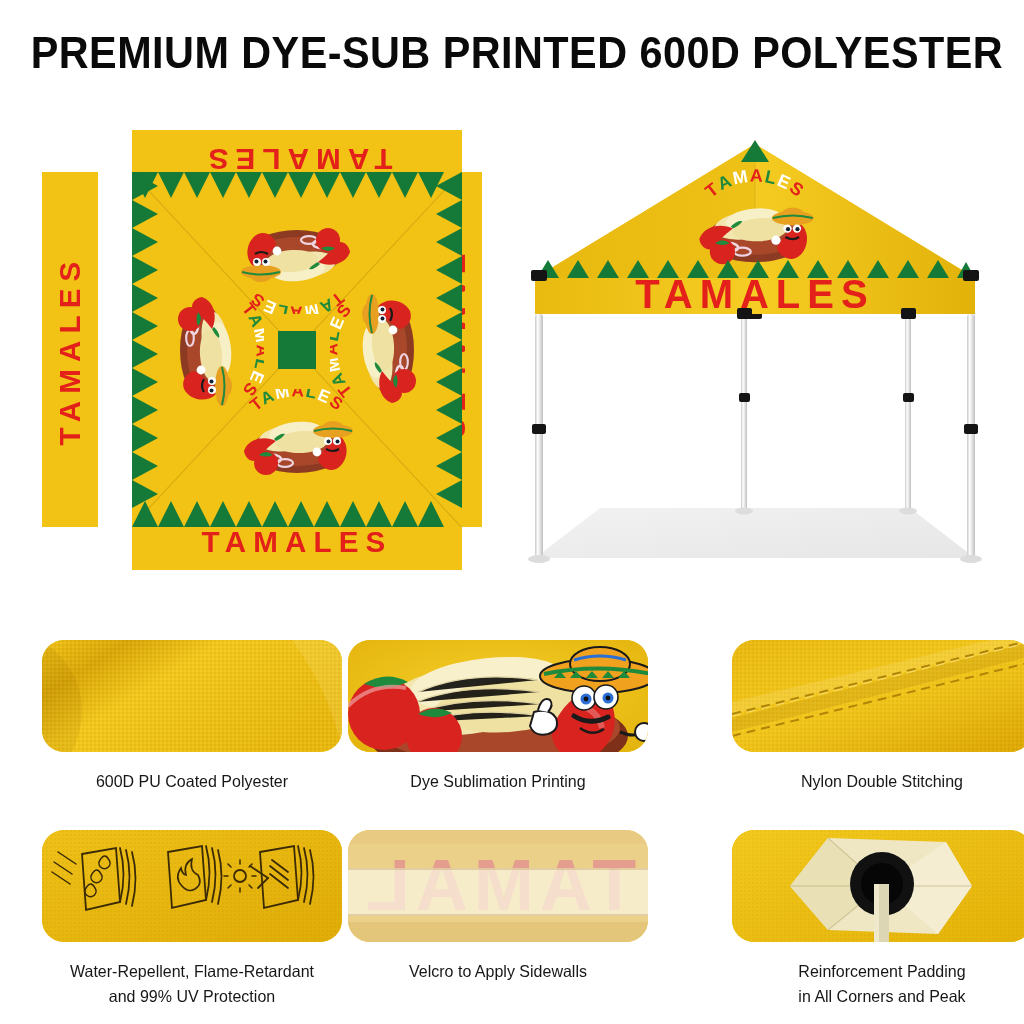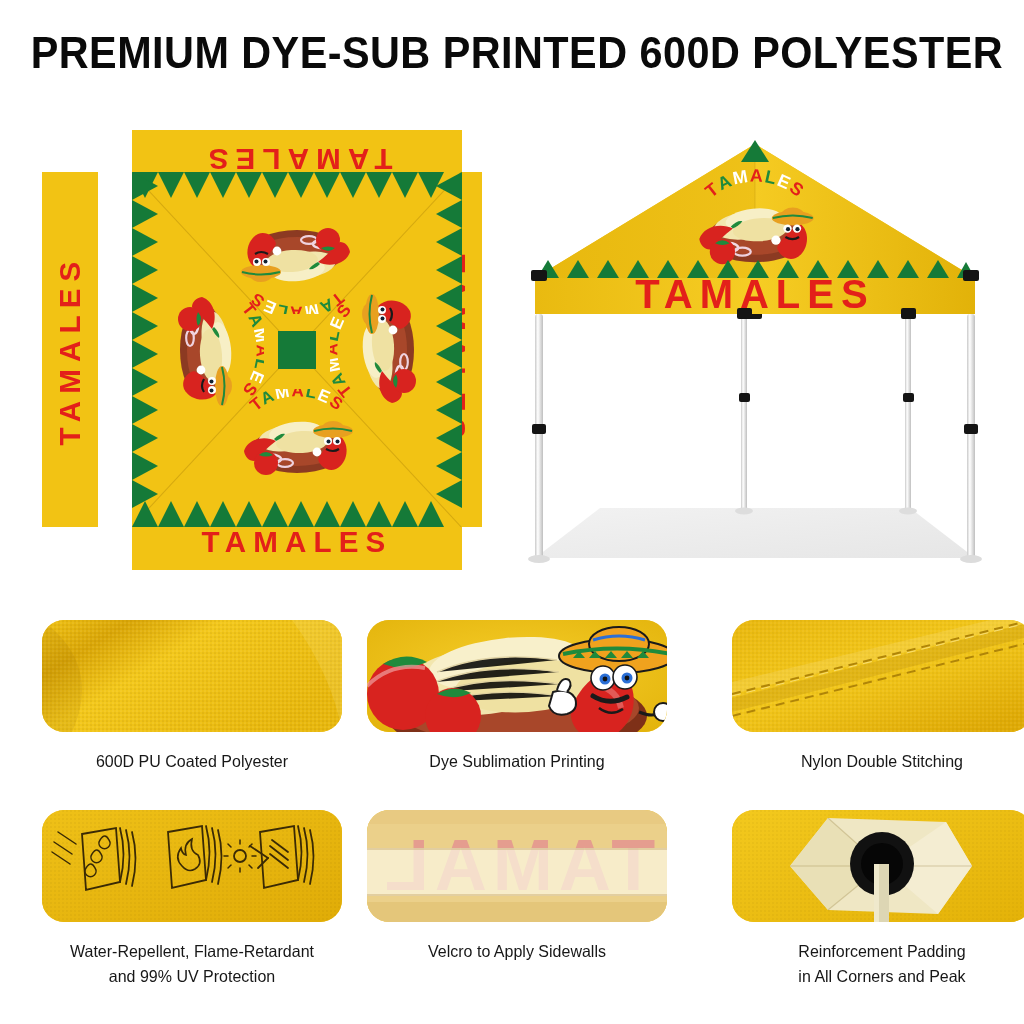--- a/index.html
+++ b/index.html
@@ -61,22 +61,22 @@
   .m-top{left:50%;top:44px;margin-left:-59px;transform:rotate(180deg);}
   .m-bottom{left:50%;bottom:40px;margin-left:-59px;}
   .m-left{left:24px;top:50%;margin-top:-49px;transform:rotate(90deg);}
   .m-right{right:24px;top:50%;margin-top:-49px;transform:rotate(-90deg);}
 
   
   #tent{position:absolute;left:505px;top:8px;width:500px;height:470px;}
 
   
   #features{position:absolute;left:0;top:612px;width:1024px;height:412px;}
-  .tile{position:absolute;width:300px;}
-  .tcol1{left:42px;} .tcol2{left:367px;} .tcol3{left:732px;}
+  .tile{position:absolute;width:300px;margin-top:20px;}
+  .tcol1{left:42px;} .tcol2{left:348px;} .tcol3{left:732px;}
   .trow1{top:8px;} .trow2{top:198px;}
   .thumb{
     width:300px;height:112px;border-radius:22px;overflow:hidden;position:relative;
     background:#EFC01A;
   }
   .cap{
     margin-top:17px;text-align:center;color:#171717;
     font-size:16.5px;line-height:25px;font-weight:400;
     font-family:"Liberation Sans",sans-serif;
     transform:scaleX(0.97);

